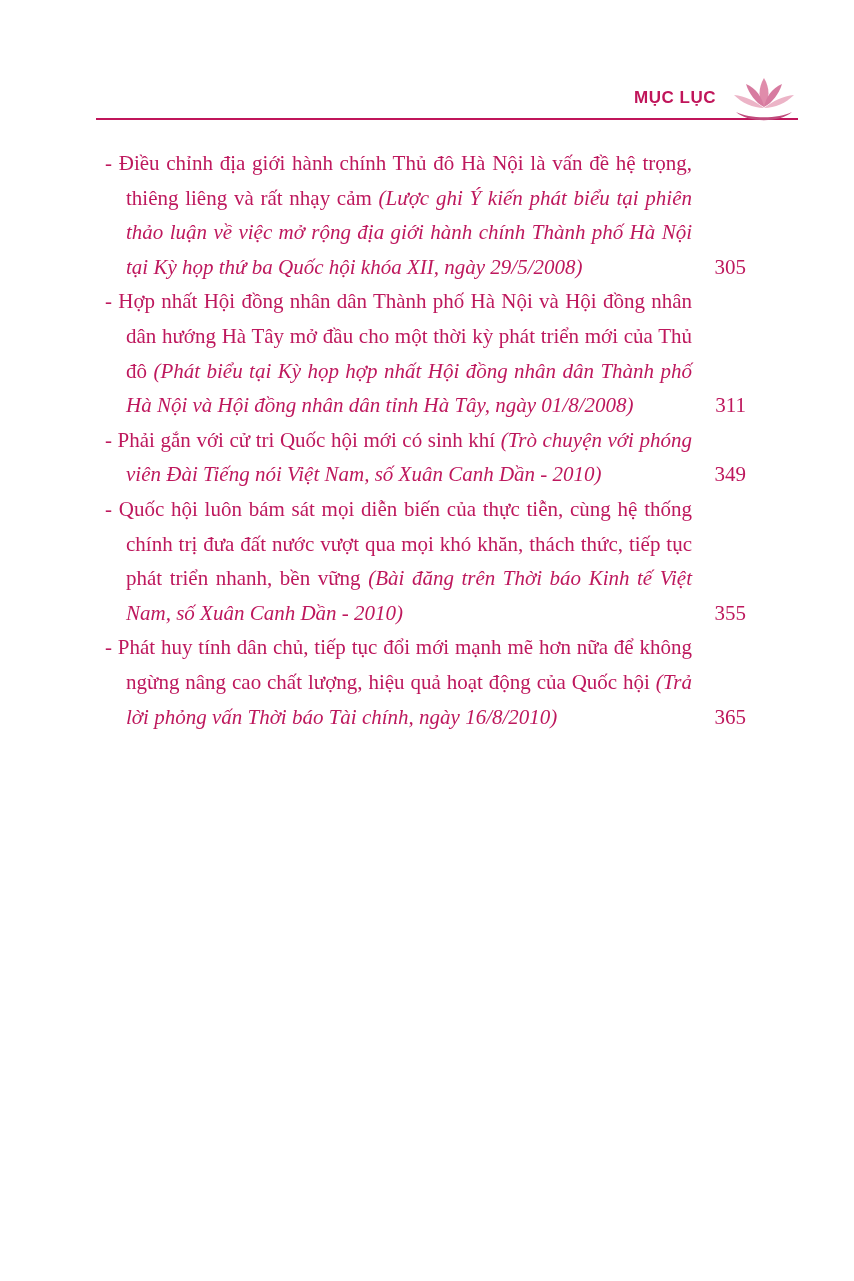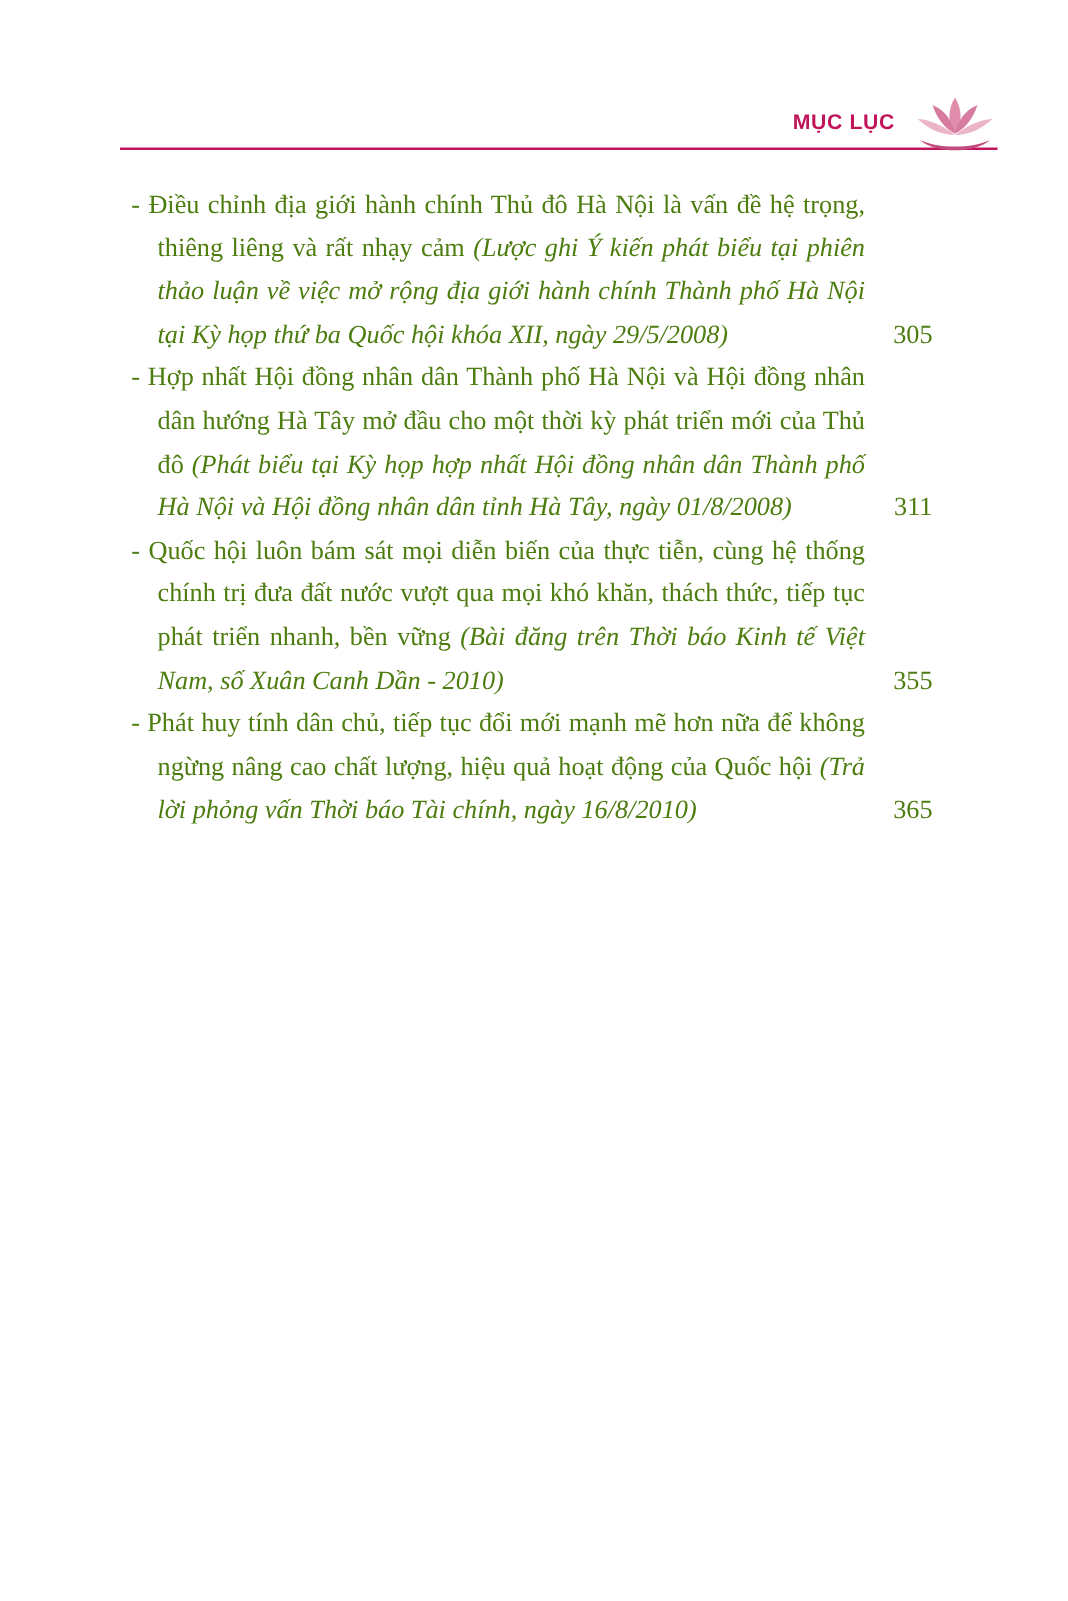--- a/index.html
+++ b/index.html
@@ -27,21 +27,21 @@
     letter-spacing: 0.5px;
     margin-bottom: 10px;
   }
   .lotus { width: 68px; height: 48px; margin-bottom: -6px; }
   .header-rule { height: 2px; background: var(--accent, #c0155a); }
   .toc {
     position: absolute;
     left: 105px;
     top: 146px;
     width: 641px;
-    color: #4d7c0f;
+    color: #be185d;
     font-size: 21px;
     line-height: 34.6px;
   }
   .entry { display: flex; align-items: flex-end; }
   .entry-text {
     flex: 1;
     text-align: justify;
     padding-left: 21px;
     text-indent: -21px;
   }
@@ -92,20 +92,24 @@
   <main class="toc">
       <div class="entry">
         <div class="entry-text"><span>- Điều chỉnh địa giới hành chính Thủ đô Hà Nội là vấn đề hệ trọng, thiêng liêng và rất nhạy cảm </span><span class="italic">(Lược ghi Ý kiến phát biểu tại phiên thảo luận về việc mở rộng địa giới hành chính Thành phố Hà Nội tại Kỳ họp thứ ba Quốc hội khóa XII, ngày 29/5/2008)</span></div>
         <div class="entry-page">305</div>
       </div>
       <div class="entry">
         <div class="entry-text"><span>- Hợp nhất Hội đồng nhân dân Thành phố Hà Nội và Hội đồng nhân dân hướng Hà Tây mở đầu cho một thời kỳ phát triển mới của Thủ đô </span><span class="italic">(Phát biểu tại Kỳ họp hợp nhất Hội đồng nhân dân Thành phố Hà Nội và Hội đồng nhân dân tỉnh Hà Tây, ngày 01/8/2008)</span></div>
         <div class="entry-page">311</div>
       </div>
       <div class="entry">
+        <div class="entry-text"><span>- Phải gắn với cử tri Quốc hội mới có sinh khí </span><span class="italic">(Trò chuyện với phóng viên Đài Tiếng nói Việt Nam, số Xuân Canh Dần - 2010)</span></div>
+        <div class="entry-page">349</div>
+      </div>
+      <div class="entry">
         <div class="entry-text"><span>- Quốc hội luôn bám sát mọi diễn biến của thực tiễn, cùng hệ thống chính trị đưa đất nước vượt qua mọi khó khăn, thách thức, tiếp tục phát triển nhanh, bền vững </span><span class="italic">(Bài đăng trên Thời báo Kinh tế Việt Nam, số Xuân Canh Dần - 2010)</span></div>
         <div class="entry-page">355</div>
       </div>
       <div class="entry">
         <div class="entry-text"><span>- Phát huy tính dân chủ, tiếp tục đổi mới mạnh mẽ hơn nữa để không ngừng nâng cao chất lượng, hiệu quả hoạt động của Quốc hội </span><span class="italic">(Trả lời phỏng vấn Thời báo Tài chính, ngày 16/8/2010)</span></div>
         <div class="entry-page">365</div>
       </div>
     </main>
 
   <div class="footer-badge">

